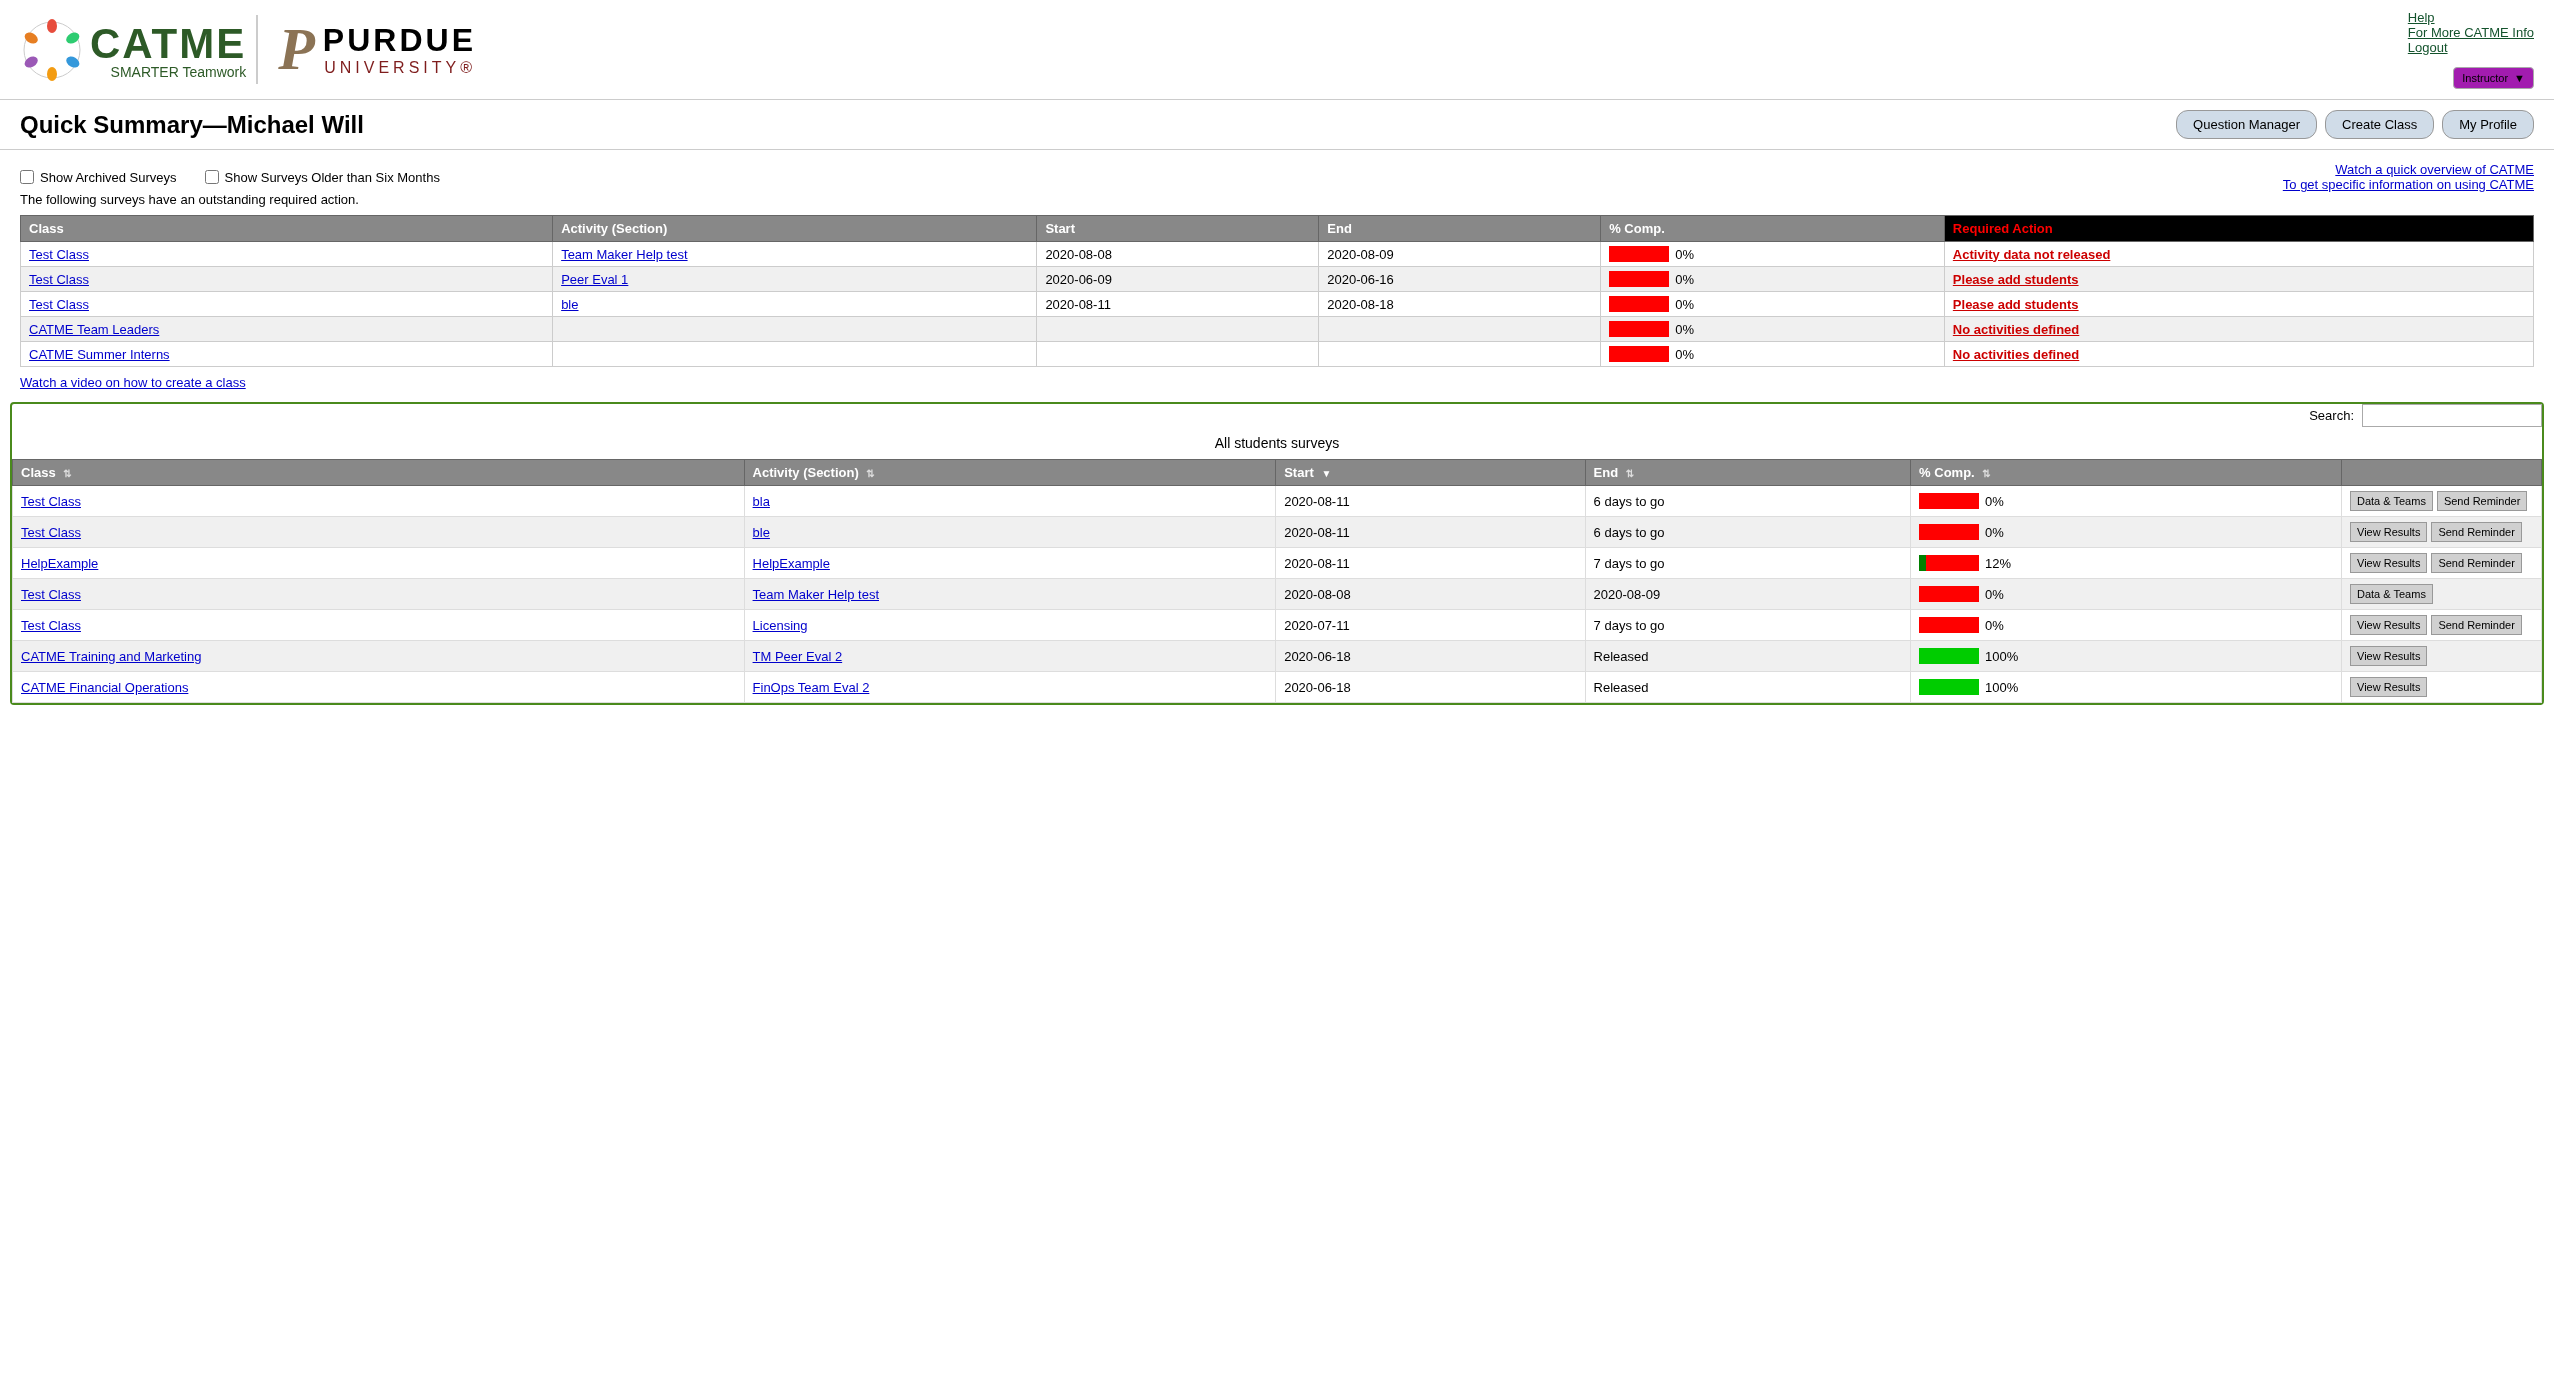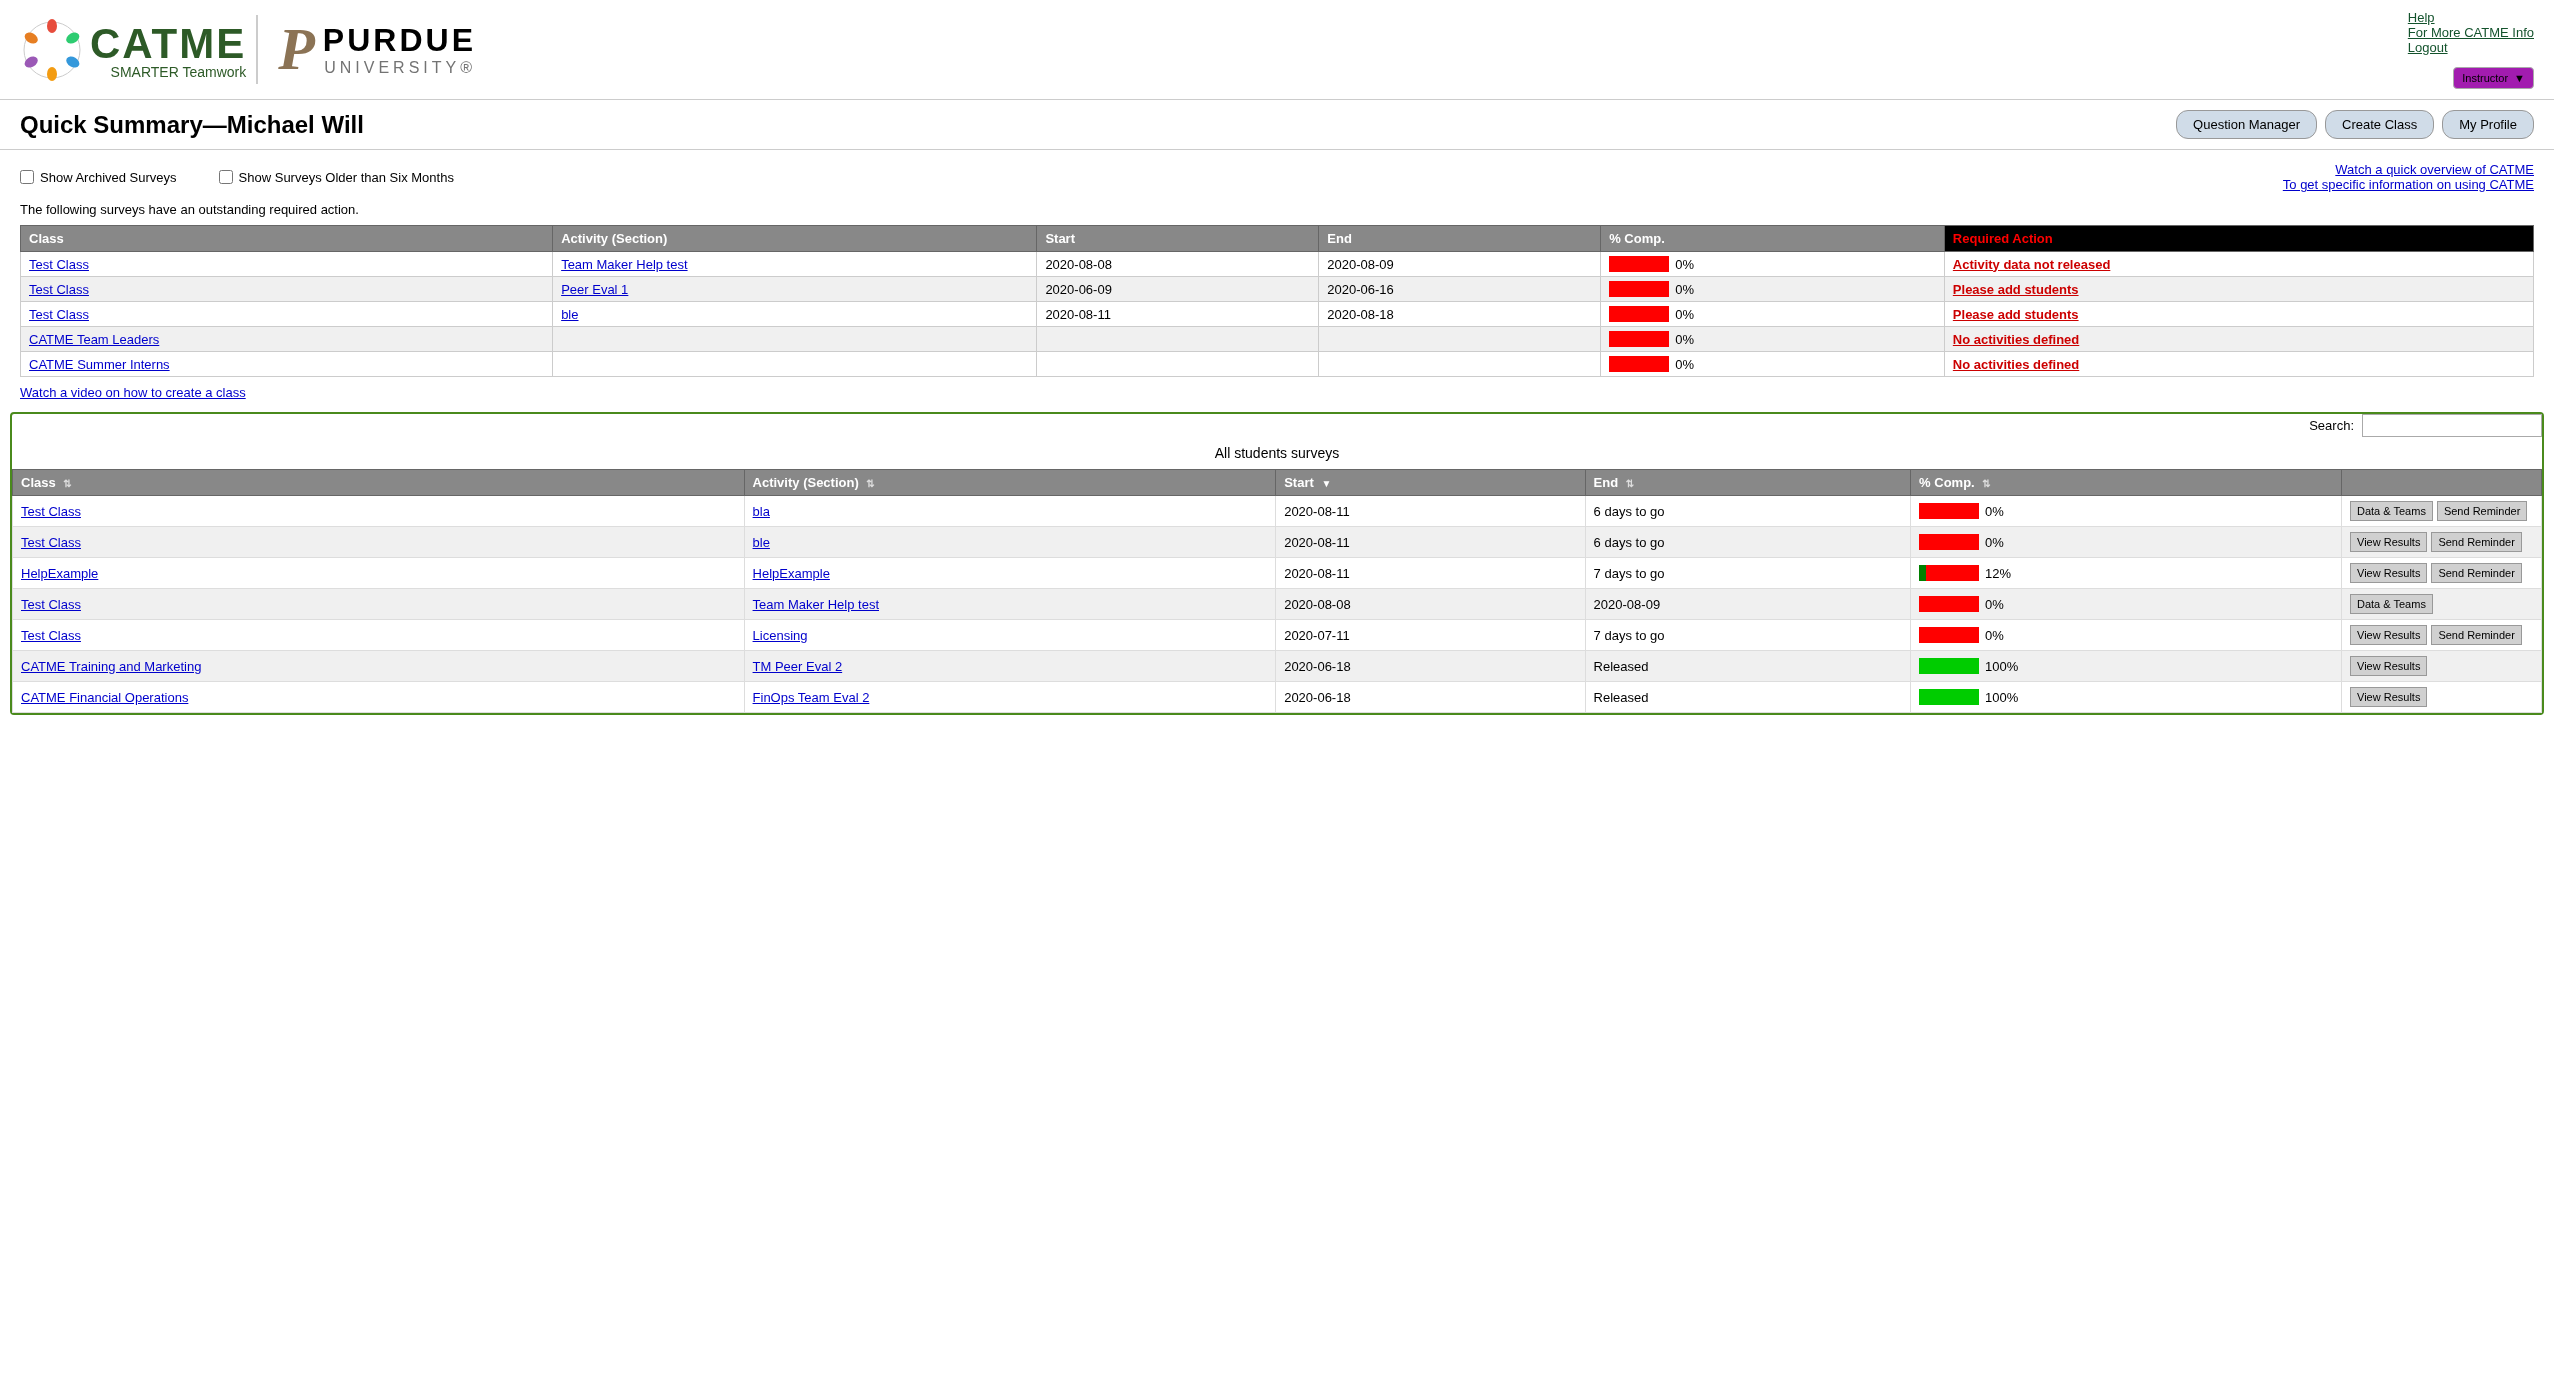--- a/index.html
+++ b/index.html
@@ -9,35 +9,35 @@
     .header { display: flex; align-items: center; padding: 10px 20px; border-bottom: 1px solid #ccc; gap: 20px; text-align: right; }
     .logo-area { display: flex; align-items: center; gap: 10px; }
     .catme-logo { display: flex; align-items: center; gap: 6px; }
     .catme-text { display: flex; flex-direction: column; }
     .catme-title { font-size: 42px; font-weight: bold; color: #2d5a27; letter-spacing: 2px; }
     .catme-subtitle { font-size: 14px; color: #2d5a27; margin-top: -4px; }
     .purdue-logo { display: flex; align-items: center; gap: 8px; border-left: 2px solid #ccc; padding-left: 20px; }
     .purdue-p { font-size: 60px; font-weight: bold; color: #8B7355; font-style: italic; font-family: Georgia, serif; }
     .purdue-text { display: flex; flex-direction: column; }
     .purdue-name { font-size: 32px; font-weight: bold; color: #000; letter-spacing: 3px; }
-    .purdue-sub { font-size: 16px; letter-spacing: 4px; color: #737373; }
+    .purdue-sub { font-size: 16px; letter-spacing: 4px; color: #7f1d1d; }
     .header-nav { margin-left: auto; display: flex; flex-direction: column; align-items: flex-end; gap: 4px; }
     .header-links { display: flex; flex-direction: column; align-items: flex-start; }
     .header-links a { color: #14532d; text-decoration: underline; font-size: 13px; cursor: pointer; }
     .role-selector { background: #a21caf; border: 1px solid #aaa; border-radius: 4px; padding: 4px 8px; font-size: 11px; display: flex; align-items: center; gap: 6px; }
 
     
     .page-title-bar { display: flex; align-items: center; padding: 10px 20px; border-bottom: 1px solid #ccc; }
     .page-title { font-size: 24px; font-weight: bold; }
     .title-actions { margin-left: auto; display: flex; gap: 8px; }
     .btn-action { background: #d0dce8; border: 1px solid #999; border-radius: 12px; padding: 6px 16px; font-size: 13px; cursor: pointer; color: #000; }
 
     
     .summary-section { padding: 12px 20px; }
-    .filter-row { display: flex; align-items: center; gap: 42px; margin-bottom: 10px; }
+    .filter-row { display: flex; align-items: center; gap: 28px; }
     .filter-item { display: flex; align-items: center; gap: 6px; font-size: 13px; }
     .filter-item input[type=checkbox] { width: 14px; height: 14px; }
     .catme-links { margin-left: auto; display: flex; flex-direction: column; align-items: flex-end; }
     .catme-links a { color: #00c; text-decoration: underline; font-size: 13px; }
     .outstanding-label { font-size: 13px; margin-bottom: 8px; }
 
     
     .summary-table { width: 100%; border-collapse: collapse; margin-bottom: 8px; }
     .summary-table th { background: #888; color: #fff; padding: 5px 8px; text-align: left; font-size: 13px; border: 1px solid #666; }
     .summary-table th.required-action { color: #ff0000; background: #000000; }

